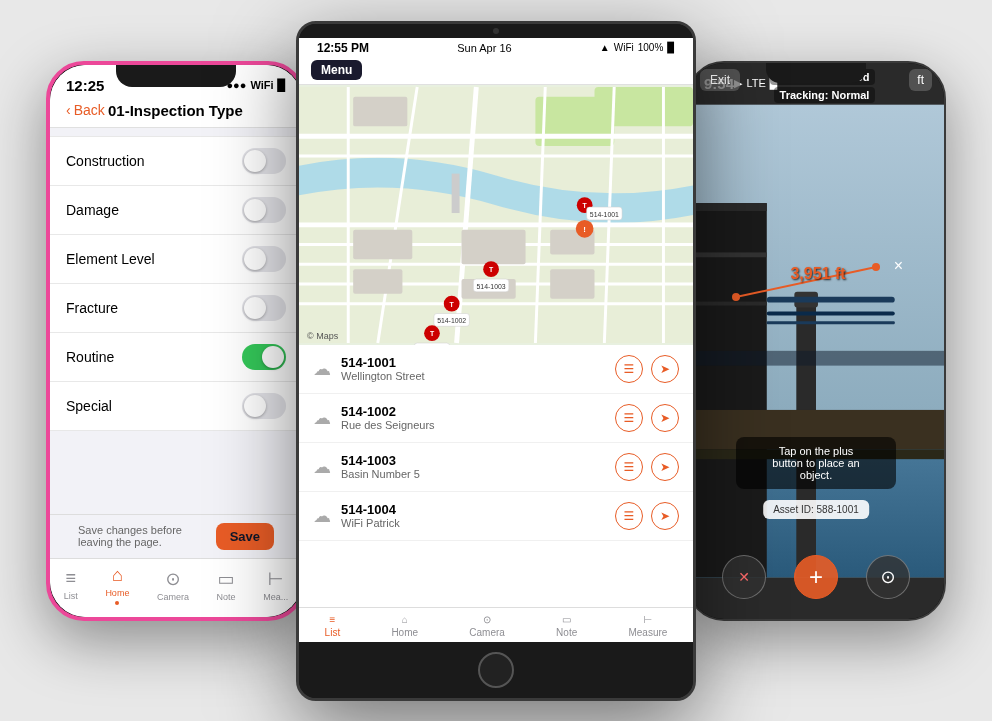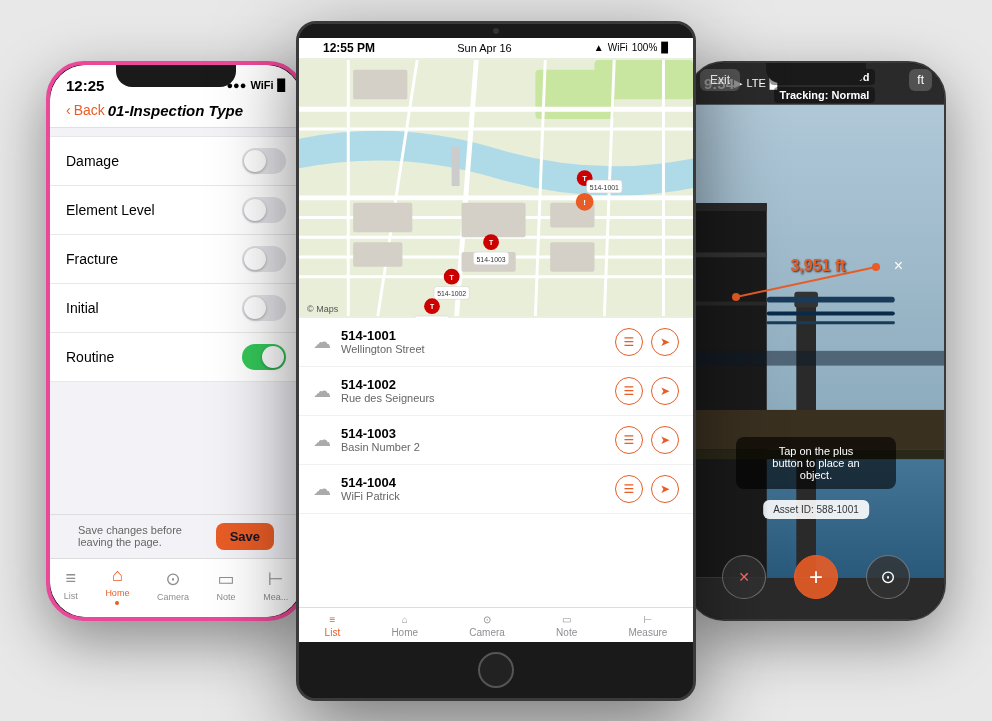--- a/index.html
+++ b/index.html
@@ -86,21 +86,20 @@
       align-items: center;
       gap: 3px;
     }
     .nav-title {
       flex: 1;
       text-align: center;
       font-size: 15px;
       font-weight: 600;
       color: #000;
       margin-left: -40px;
-      font-style: italic;
     }
 
     
     .list-content {
       flex: 1;
       overflow: hidden;
       background: #f2f2f7;
       padding: 8px 0;
     }
     .list-item-row {
@@ -214,21 +213,21 @@
       flex: 1;
       background: white;
       display: flex;
       flex-direction: column;
       overflow: hidden;
     }
 
     
     .tablet-status {
       background: white;
-      padding: 3px 24px;
+      padding: 3px 18px;
       display: flex;
       justify-content: space-between;
       align-items: center;
       font-size: 11px;
     }
     .tablet-status-time { font-weight: 600; font-size: 12px; }
 
     
     .tablet-nav {
       background: white;
@@ -414,21 +413,21 @@
       border-radius: 6px;
       padding: 4px 8px;
       font-size: 12px;
       margin-left: 4px;
     }
     .measurement-value {
       color: #e85c26;
       font-size: 16px;
       font-weight: 700;
       position: absolute;
-      top: 0;
+      top: 8px;
       left: 40%;
       white-space: nowrap;
       text-shadow: 1px 1px 2px rgba(0,0,0,0.8);
     }
 
     
     .close-x {
       position: absolute;
       top: 35%;
       right: 16%;
@@ -523,46 +522,52 @@
       <div class="nav-bar">
         <div class="back-btn">
           <span>‹</span>
           <span>Back</span>
         </div>
         <span class="nav-title">01-Inspection Type</span>
       </div>
 
       <div class="list-content">
         <div class="list-item-row">
+          <span>Construction</span>
+          <div class="toggle off">
+              <div class="toggle-knob"></div>
+            </div>
+        </div>
+        <div class="list-item-row">
           <span>Damage</span>
           <div class="toggle off">
               <div class="toggle-knob"></div>
             </div>
         </div>
         <div class="list-item-row">
           <span>Element Level</span>
           <div class="toggle off">
               <div class="toggle-knob"></div>
             </div>
         </div>
         <div class="list-item-row">
           <span>Fracture</span>
           <div class="toggle off">
               <div class="toggle-knob"></div>
             </div>
         </div>
         <div class="list-item-row">
-          <span>Initial</span>
-          <div class="toggle off">
+          <span>Routine</span>
+          <div class="toggle on">
               <div class="toggle-knob"></div>
             </div>
         </div>
         <div class="list-item-row">
-          <span>Routine</span>
-          <div class="toggle on">
+          <span>Special</span>
+          <div class="toggle off">
               <div class="toggle-knob"></div>
             </div>
         </div>
       </div>
 
       <div class="save-bar">
         <span class="save-text">Save changes before leaving the page.</span>
         <div class="save-btn">Save</div>
       </div>
 
@@ -602,20 +607,23 @@
         <span class="tablet-status-time">12:55 PM</span>
         <span>Sun Apr 16</span>
         <div style="display:flex;gap:4px;align-items:center;font-size:10px;">
           <span>▲</span>
           <span>WiFi</span>
           <span>100%</span>
           <span>▉</span>
         </div>
       </div>
 
+      <div class="tablet-nav">
+        <div class="menu-btn">Menu</div>
+      </div>
 
       <div class="map-area">
         <svg class="map-svg" viewBox="0 0 400 260" xmlns="http://www.w3.org/2000/svg">
 
           <rect width="400" height="260" fill="#e8eed8"></rect>
 
           <path d="M0,80 Q100,60 200,90 Q300,120 400,100 L400,130 Q300,150 200,120 Q100,90 0,110 Z" fill="#a8d8ea" opacity="0.9"></path>
 
           <rect x="240" y="10" width="80" height="50" rx="4" fill="#c8e6a0"></rect>
           <rect x="300" y="0" width="100" height="40" rx="4" fill="#c8e6a0"></rect>
@@ -707,21 +715,21 @@
               </div>
             <div class="action-btn-red">
                 <span>➤</span>
               </div>
           </div>
         </div>
         <div class="asset-item">
           <span class="cloud-icon">☁</span>
           <div class="asset-info">
             <div class="asset-id">514-1003</div>
-            <div class="asset-addr">Basin Number 2</div>
+            <div class="asset-addr">Basin Number 5</div>
           </div>
           <div class="asset-actions">
             <div class="action-btn-red">
                 <span>☰</span>
               </div>
             <div class="action-btn-red">
                 <span>➤</span>
               </div>
           </div>
         </div>

